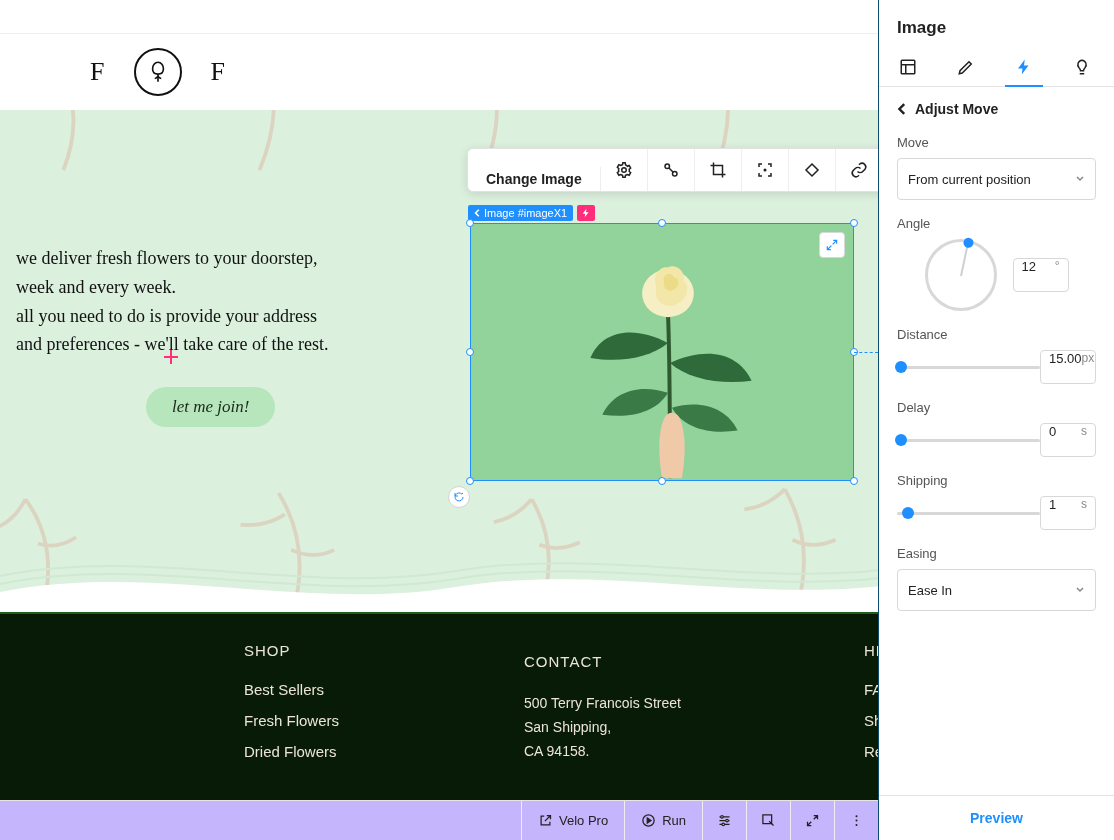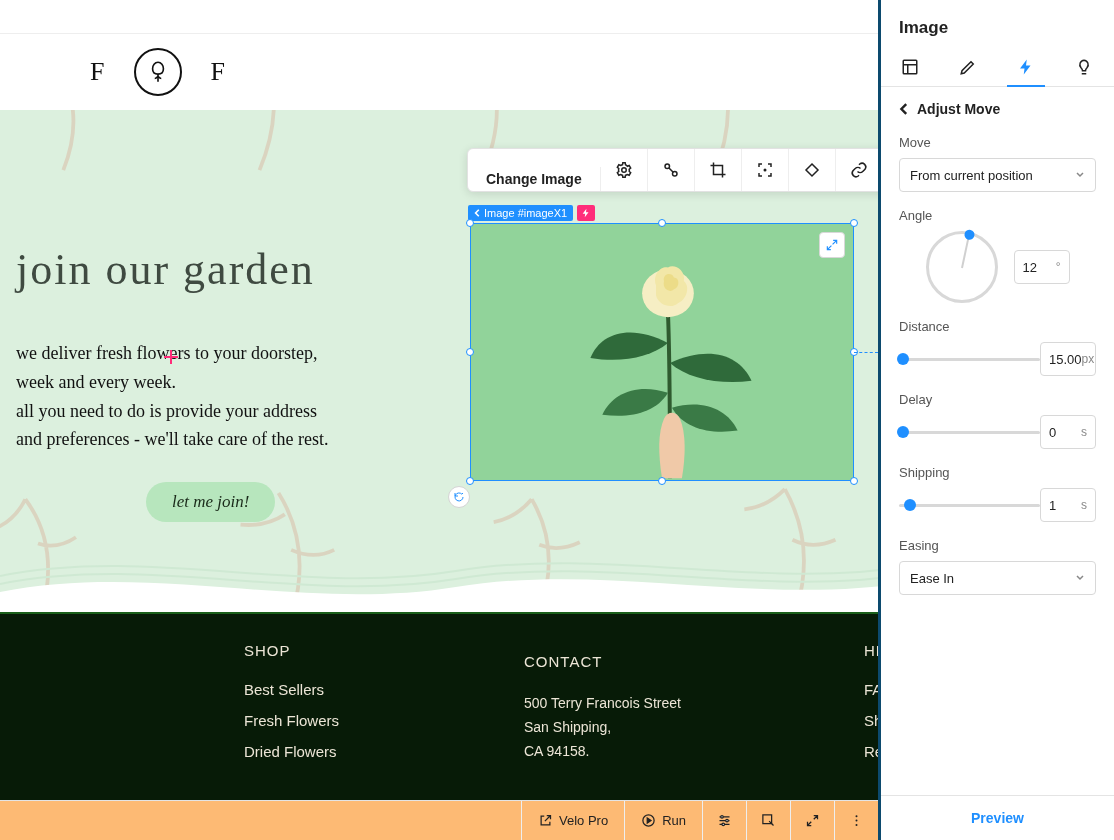--- a/index.html
+++ b/index.html
@@ -209,21 +209,21 @@
   .foot-col.wide { min-width: 240px; margin-top: 11px; }
   .foot-head { font-size: 15px; letter-spacing: 1px; margin-bottom: 22px; color:#ece5d6; }
   .foot-link { font-size: 15px; margin-bottom: 14px; color:#ece5d6; }
   .foot-text { font-size: 14px; line-height: 1.7; color:#ece5d6; }
 
   
   .right-panel {
     position: absolute; top: 0; right: 0;
     width: 236px; height: 100%;
     background: #fff;
-    border-left: 3px solid #0c4a6e;
+    border-left: 1px solid #0c4a6e;
     display: flex; flex-direction: column;
     z-index: 20;
     font-size: 13px;
     color: #222;
   }
   .panel-title {
     font-size: 17px; font-weight: 700;
     padding: 18px 18px 12px 18px;
   }
   .panel-tabs {
@@ -250,21 +250,21 @@
   .panel-back {
     display: flex; align-items: center; gap: 6px;
     font-weight: 700; font-size: 14px;
     margin-bottom: 18px; cursor: pointer;
   }
   .panel-back svg { width: 12px; height: 12px; }
   .field-label { color: #555; font-size: 13px; margin-bottom: 8px; }
   .field-block { margin-bottom: 16px; }
   .select-box {
     border: 1px solid #d8d8d8; border-radius: 4px;
-    height: 34px; display: flex; align-items: center;
+    height: 42px; display: flex; align-items: center;
     padding: 0 10px; justify-content: space-between;
     font-size: 13px; color: #222; cursor: pointer;
   }
   .select-box svg { width: 10px; height: 10px; color:#888; }
 
   .angle-row { display:flex; align-items: center; gap: 16px; justify-content:center; }
   .angle-dial {
     width: 72px; height: 72px;
     border: 3px solid #d8d8d8; border-radius: 50%;
     position: relative;
@@ -276,21 +276,21 @@
   }
   .angle-dot {
     position: absolute; width: 10px; height: 10px;
     background: #1f8fff; border-radius: 50%;
     left: 50%; top: -5px; transform: translateX(-50%) rotate(12deg);
     transform-origin: 50% 41px;
   }
   .num-input {
     border: 1px solid #d8d8d8; border-radius: 4px;
     height: 34px; width: 56px;
-    display: flex; align-items: center; padding: 0 8px;
+    display: flex; align-items: flex-start; padding: 0 8px;
     font-size: 13px;
   }
   .num-input .unit { color:#888; margin-left: auto; font-size:12px; }
   .slider-row { display:flex; align-items:center; gap: 0; }
   .slider-track {
     flex: 1; height: 3px; background: #d8d8d8; border-radius: 2px;
     position: relative;
   }
   .slider-thumb {
     position: absolute; top: 50%; transform: translate(-50%,-50%);
@@ -303,21 +303,21 @@
     text-align: center;
     color: #1f8fff;
     font-size: 14px; font-weight: 600;
     cursor: pointer;
   }
 
   
   .bottom-bar {
     position: absolute; left: 0; right: 236px; bottom: 0;
     height: 40px;
-    background: #fdba74;
+    background: #c4b5fd;
     border-top: 1px solid #e4e4e4;
     display: flex; justify-content: flex-end; align-items: stretch;
     z-index: 10;
   }
   .bb-btn {
     display:flex; align-items:center; gap:6px;
     padding: 0 16px;
     border-left: 1px solid #eee;
     font-size: 13px; color:#222; cursor:pointer;
   }
@@ -365,21 +365,20 @@
           <path d="M20 360 q30 40 10 100 M20 360 q-10 20 -30 25 M30 395 q15 5 30 -5"></path>
           <path d="M220 355 q30 48 6 110 M225 372 q-15 10 -35 8 M230 400 q18 8 34 0"></path>
           <path d="M420 360 q26 44 2 100 M420 360 q-13 15 -30 18 M426 396 q15 6 32 -2"></path>
           <path d="M620 352 q28 50 4 110 M620 352 q-14 14 -32 16 M626 392 q16 8 34 0"></path>
           <path d="M800 360 q26 44 2 100 M800 360 q-13 15 -30 18 M806 396 q15 6 32 -2"></path>
         </g>
       </svg>
     </div>
 
     <div class="hero-text">
-      <div class="hero-title">join our garden</div>
       <div class="hero-body">
         <div>we deliver fresh flowers to your doorstep,</div>
         <div>week and every week.</div>
         <div>all you need to do is provide your address</div>
         <div>and preferences - we'll take care of the rest.</div>
       </div>
       <div class="hero-cta">let me join!</div>
     </div>
 
     <div class="crosshair"></div>

